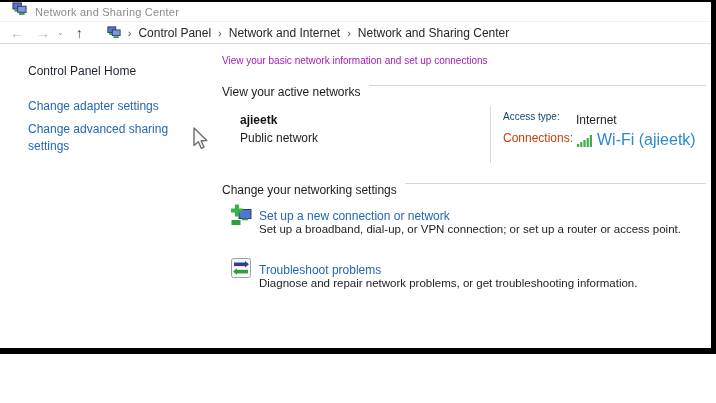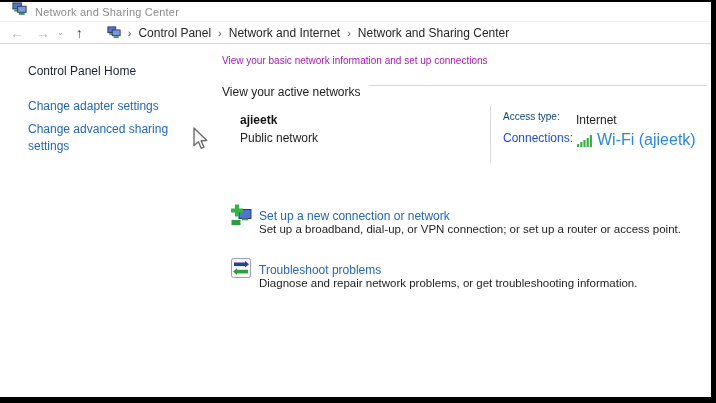--- a/index.html
+++ b/index.html
@@ -1,18 +1,18 @@
 <!DOCTYPE html>
 <html><head>
 <meta charset="utf-8">
 <style>
   * { margin:0; padding:0; box-sizing:border-box; }
   html,body { width:716px; height:403px; overflow:hidden; }
   body { font-family:"Liberation Sans", sans-serif; background:#ffffff; }
-  .window { position:relative; width:716px; height:403px; background:#ffffff; overflow:hidden; }
+  .window { position:relative; width:716px; height:354px; background:#ffffff; overflow:hidden; }
 
   .border-top   { position:absolute; left:0; top:0; width:100%; height:2px; background:#000; }
   .border-right { position:absolute; right:0; top:0; width:5px; height:100%; background:#000; }
   .border-bottom{ position:absolute; left:0; bottom:0; width:100%; height:6px; background:#000; }
 
   
   .titlebar { position:absolute; left:0; top:2px; width:711px; height:19px; background:#ffffff;
               display:flex; align-items:center; padding-left:12px; }
   .titlebar .app-title { font-size:11px; color:#8c8c8c; margin-left:8px; letter-spacing:.2px; }
 
@@ -42,21 +42,21 @@
   .section-hdr .lbl { font-size:12px; color:#1c1c1c; white-space:nowrap; }
   .section-hdr .rule { flex:1; height:1px; background:#d6d6d6; margin-left:8px; }
   .sec1 { top:85px; }
   .sec2 { top:183px; }
 
   .net-name { position:absolute; left:240px; top:113px; font-size:12px; font-weight:bold; color:#141414; }
   .net-profile { position:absolute; left:240px; top:131px; font-size:12px; color:#1e1e1e; }
   .net-divider { position:absolute; left:490px; top:106px; width:1px; height:57px; background:#d9d9d9; }
   .acc-lbl  { position:absolute; left:503px; top:111px; font-size:10px; color:#0c4a6e; }
   .acc-val  { position:absolute; left:576px; top:113px; font-size:12px; color:#1e1e1e; }
-  .conn-lbl { position:absolute; left:503px; top:131px; font-size:12px; color:#1d4ed8; }
+  .conn-lbl { position:absolute; left:503px; top:131px; font-size:12px; color:#c2410c; }
   .wifi-ico { position:absolute; left:577px; top:133px; }
   .conn-link{ position:absolute; left:597px; top:131px; font-size:16px; color:#2d89cf; text-decoration:none; cursor:pointer; white-space:nowrap; }
 
   .task-item-icon1 { position:absolute; left:230px; top:204px; }
   .task-item-icon2 { position:absolute; left:231px; top:258px; }
   .task-title1 { position:absolute; left:259px; top:206px; }
   .task-desc1  { position:absolute; left:259px; top:223px; }
   .task-title2 { position:absolute; left:259px; top:260px; }
   .task-desc2  { position:absolute; left:259px; top:277px; }
   .item-link { font-size:12px; color:#2468b2; text-decoration:none; cursor:pointer; white-space:nowrap;margin-top:41px; }
@@ -125,20 +125,24 @@
     <svg width="16" height="12" viewBox="0 0 16 12">
       <rect x="0" y="9" width="2.2" height="3" fill="#3fae49"></rect>
       <rect x="3.2" y="7" width="2.2" height="5" fill="#3fae49"></rect>
       <rect x="6.4" y="5" width="2.2" height="7" fill="#3fae49"></rect>
       <rect x="9.6" y="3" width="2.2" height="9" fill="#3fae49"></rect>
       <rect x="12.8" y="0" width="2.2" height="12" fill="#3fae49"></rect>
     </svg>
   </span>
   <a class="conn-link">Wi-Fi (ajieetk)</a>
 
+  <div class="section-hdr sec2">
+    <span class="lbl">Change your networking settings</span>
+    <span class="rule"></span>
+  </div>
 
   <span class="task-item-icon1">
     <svg width="22" height="22" viewBox="0 0 22 22">
       <rect x="9" y="5.5" width="12" height="9" fill="#4f74d2" stroke="#2a3c77" stroke-width="1"></rect>
       <rect x="12" y="14.5" width="6" height="1.8" fill="#35a845"></rect>
       <rect x="5" y="0.5" width="4" height="12" fill="#35b24a"></rect>
       <rect x="1" y="4.5" width="12" height="4" fill="#35b24a"></rect>
       <rect x="1.5" y="16" width="9" height="5" fill="#2f9e3f"></rect>
     </svg>
   </span>

